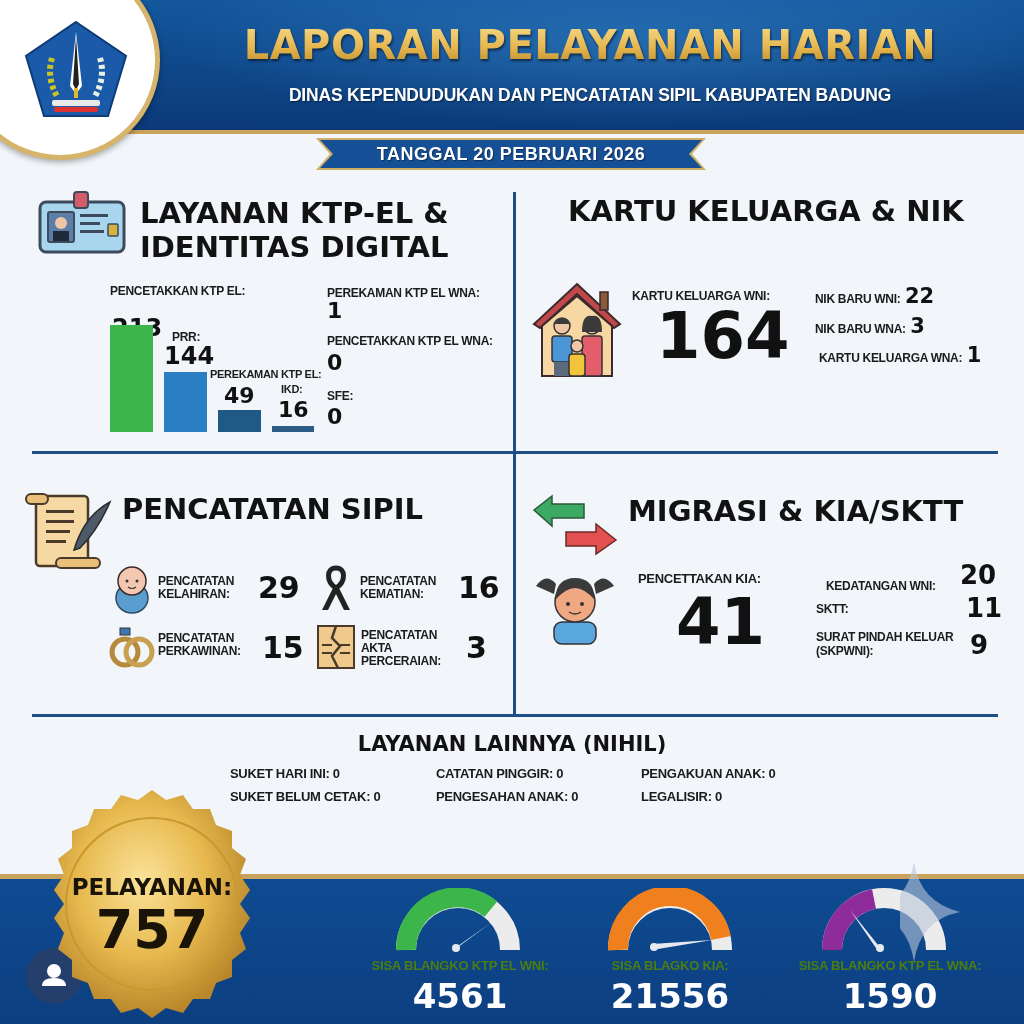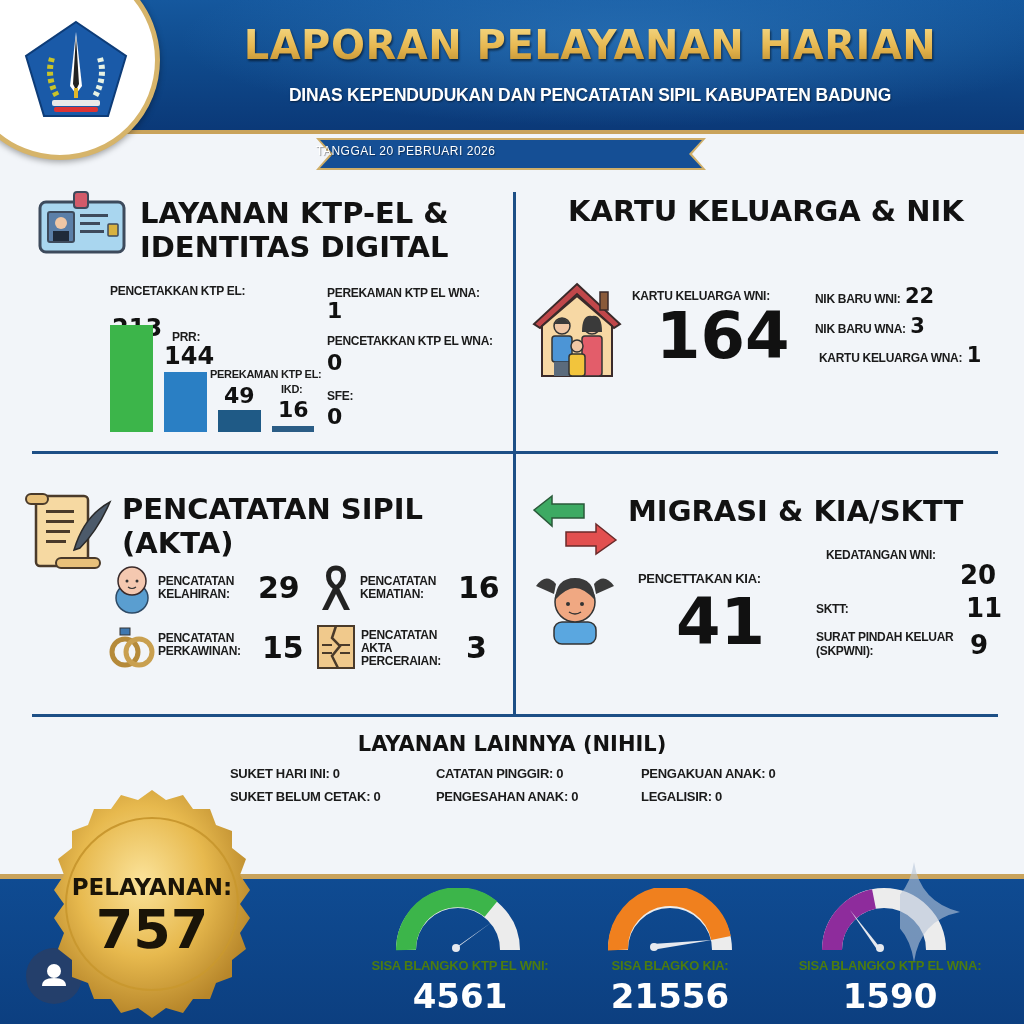--- a/index.html
+++ b/index.html
@@ -38,22 +38,22 @@
     background: #fff; border: 5px solid #d6b46a;
     box-shadow: 0 2px 6px rgba(0,0,0,0.35);
   }
   .logo { left: 22px; top: 18px; width: 108px; height: 104px; }
 
   .date-ribbon {
     left: 316px; top: 136px; width: 390px; height: 36px;
   }
   .date-ribbon svg { position: absolute; left: 0; top: 0; }
   .date-text {
-    position: absolute; left: 0; top: 8px; width: 390px; text-align: left;
-    font-weight: normal; color: #fff; font-size: 12px; letter-spacing: 0.5px;
+    position: absolute; left: 0; top: 8px; width: 390px; text-align: center;
+    font-weight: bold; color: #fff; font-size: 18px; letter-spacing: 0.5px;
     text-shadow: 1px 1px 1px rgba(0,0,0,0.4);
   }
 
   
   .vline { left: 513px; top: 192px; width: 3px; height: 524px; background: #1d4f86; }
   .hline1 { left: 32px; top: 451px; width: 966px; height: 3px; background: #1d4f86; }
   .hline2 { left: 32px; top: 714px; width: 966px; height: 3px; background: #1d4f86; }
 
   .sec-title {
     font-family: "DejaVu Sans", sans-serif; font-weight: bold; color: #121212;
@@ -206,21 +206,20 @@
     <rect x="34" y="68" width="44" height="10" rx="5" fill="#e8c07a" stroke="#4a3a2a" stroke-width="2"></rect>
     <rect x="24" y="20" width="28" height="3" fill="#4a3a2a"></rect>
     <rect x="24" y="30" width="28" height="3" fill="#4a3a2a"></rect>
     <rect x="24" y="40" width="24" height="3" fill="#4a3a2a"></rect>
     <rect x="24" y="50" width="20" height="3" fill="#4a3a2a"></rect>
     <path d="M88 12 Q62 26 52 60 L58 58 Q76 40 88 12 Z" fill="#4c5a6a" stroke="#2a2a2a" stroke-width="1.5"></path>
   </svg>
 </div>
 <div class="abs sec-title" style="left:122px;top:492px;">
   <div>PENCATATAN SIPIL</div>
-  <div>(AKTA)</div>
 </div>
 
 <div class="abs" style="left:112px;top:564px;width:40px;height:50px;">
   <svg width="40" height="50" viewBox="0 0 40 50">
     <ellipse cx="20" cy="34" rx="16" ry="15" fill="#5a9ed0" stroke="#2d4a66" stroke-width="1.5"></ellipse>
     <circle cx="20" cy="17" r="14" fill="#f4c8b0" stroke="#3a2a2a" stroke-width="1.5"></circle>
     <circle cx="15" cy="17" r="1.5" fill="#333"></circle>
       <circle cx="25" cy="17" r="1.5" fill="#333"></circle>
     <path d="M16 23 Q20 26 24 23" stroke="#333" fill="none" stroke-width="1.2"></path>
   </svg>
@@ -289,21 +288,21 @@
     <circle cx="43" cy="36" r="20" fill="#f0a882" stroke="#333" stroke-width="1.5"></circle>
     <path d="M23 34 Q24 12 43 12 Q62 12 63 34 Q52 22 43 22 Q34 22 23 34 Z" fill="#3a3a3a"></path>
     <circle cx="36" cy="38" r="2" fill="#333"></circle>
       <circle cx="50" cy="38" r="2" fill="#333"></circle>
     <path d="M37 46 Q43 50 49 46" stroke="#333" fill="none" stroke-width="1.5"></path>
   </svg>
 </div>
 <div class="abs lbl" style="left:638px;top:571px;font-size:13px;">PENCETTAKAN KIA:</div>
 <div class="abs num" style="left:676px;top:586px;font-size:64px;line-height:72px;">41</div>
 
-<div class="abs lbl" style="left:816px;top:548px;padding-left:10px;">KEDATANGAN WNI:</div>
+<div class="abs lbl" style="left:816px;top:579px;padding-left:10px;">KEDATANGAN WNI:</div>
 <div class="abs num" style="left:960px;top:560px;font-size:26px;">20</div>
 <div class="abs lbl" style="left:816px;top:602px;">SKTT:</div>
 <div class="abs num" style="left:966px;top:593px;font-size:26px;">11</div>
 <div class="abs lbl" style="left:816px;top:630px;line-height:14px;">
   <div>SURAT PINDAH KELUAR</div>
   <div>(SKPWNI):</div>
 </div>
 <div class="abs num" style="left:970px;top:630px;font-size:26px;">9</div>
 
 <div class="abs" style="left:0;top:732px;width:1024px;text-align:center;font-family:'DejaVu Sans',sans-serif;font-weight:bold;font-size:21px;color:#121212;">LAYANAN LAINNYA (NIHIL)</div>

